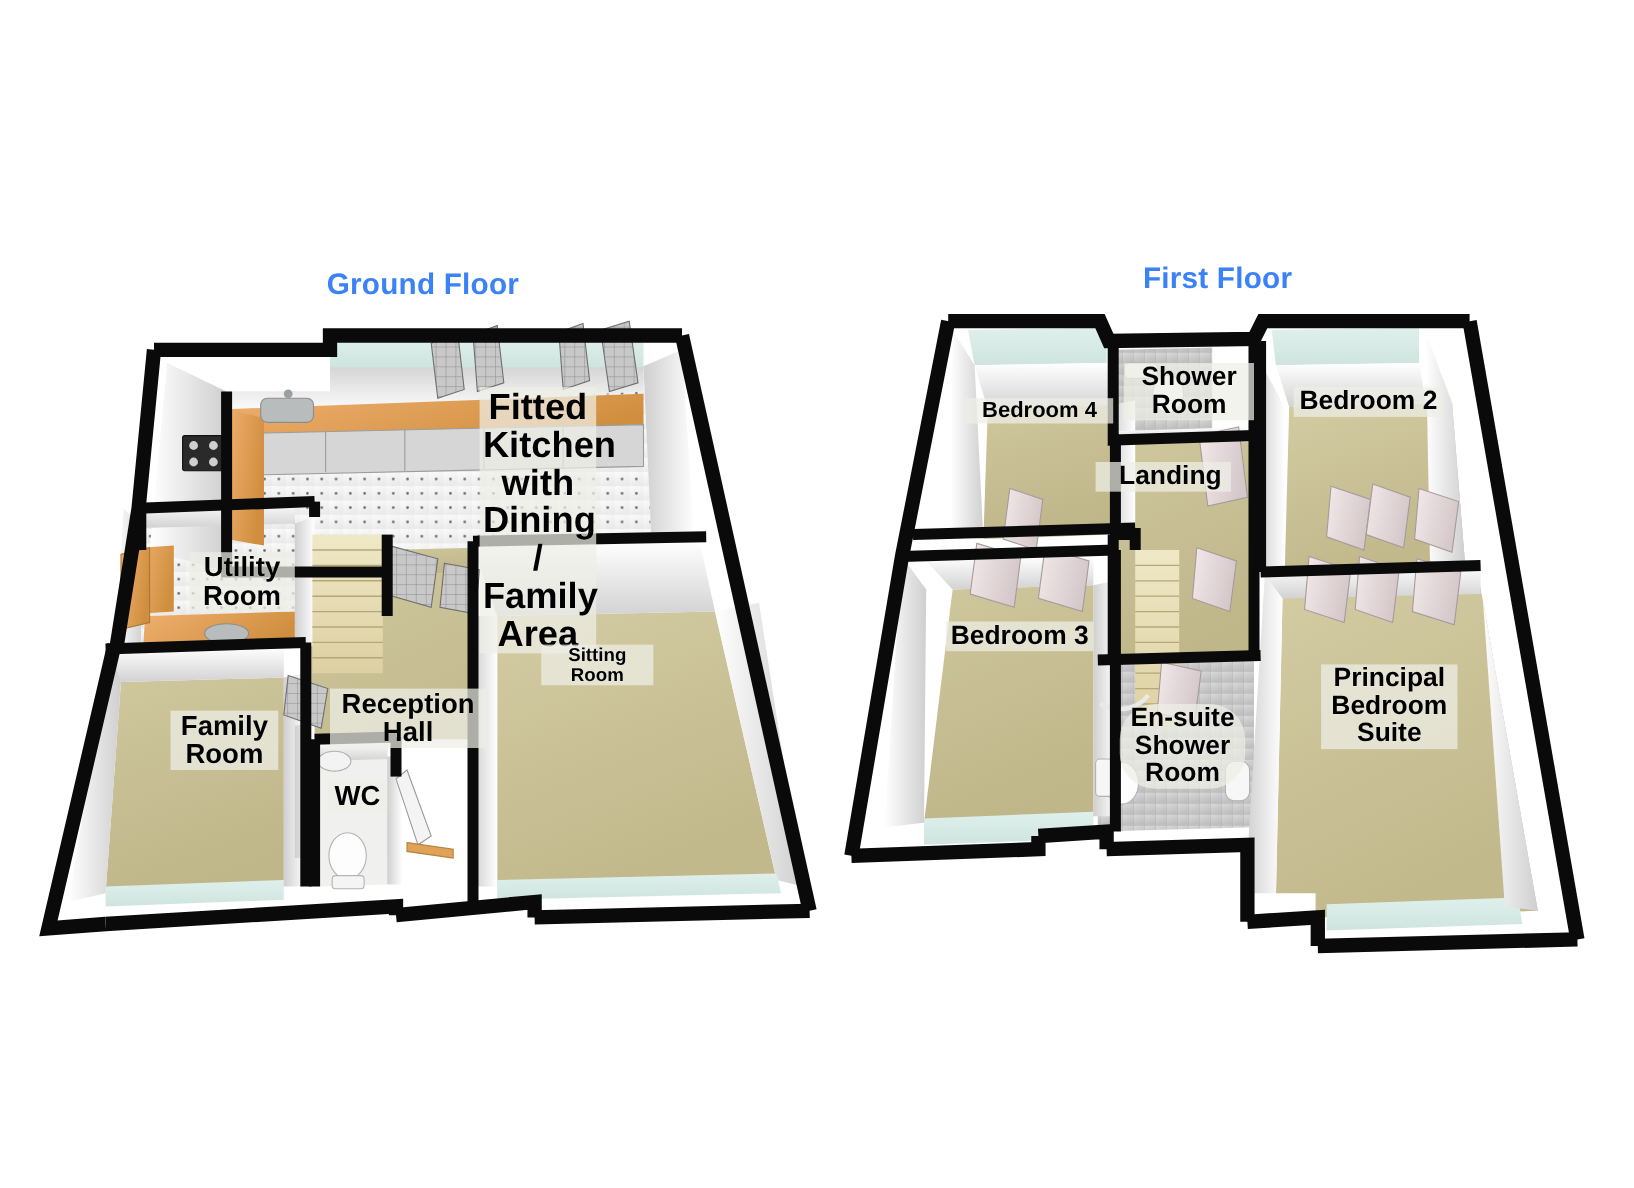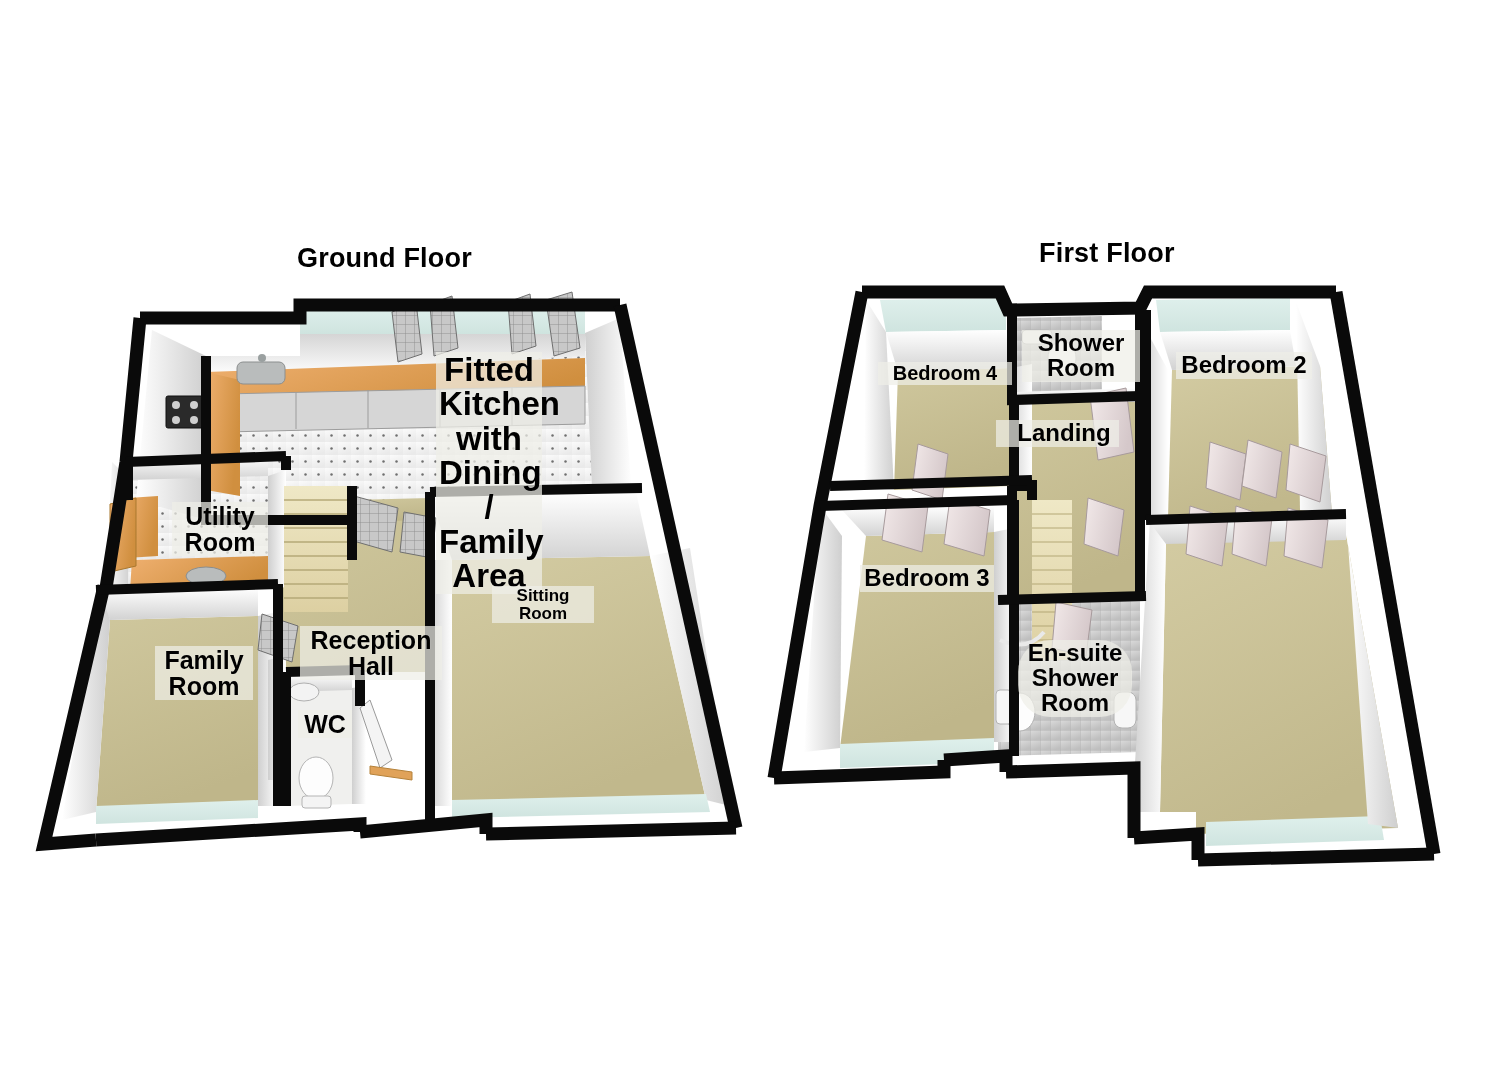--- a/index.html
+++ b/index.html
@@ -2,21 +2,21 @@
 <html><head>
 <meta charset="utf-8">
 <style>
   html,body{margin:0;padding:0;background:#ffffff;}
   body{width:1485px;height:1080px;position:relative;overflow:hidden;
        font-family:"Liberation Sans", sans-serif;}
 
   .floorplan-stage{position:absolute;inset:0;}
 
   .floor-title{
-    position:absolute;font-weight:bold;font-size:27px;color:#000000;
+    position:absolute;font-weight:bold;font-size:27px;color:#3b82f6;
     letter-spacing:0.2px;white-space:nowrap;
   }
   #title-ground{left:297px;top:243px;}
   #title-first{left:1039px;top:238px;text-align:center;}
 
   
   .plan-svg{position:absolute;left:0;top:0;width:1485px;height:1080px;overflow:visible;}
 
   
   .room-label{
@@ -384,14 +384,17 @@
 
   <div class="room-label" id="lbl-bed4">Bedroom 4</div>
   <div class="room-label" id="lbl-shower">Shower
 Room</div>
   <div class="room-label" id="lbl-bed2">Bedroom 2</div>
   <div class="room-label" id="lbl-landing">Landing</div>
   <div class="room-label" id="lbl-bed3">Bedroom 3</div>
   <div class="room-label" id="lbl-ensuite">En-suite
 Shower
 Room</div>
+  <div class="room-label" id="lbl-principal">Principal
+Bedroom
+Suite</div>
 
 </div>
 
 </body></html>

